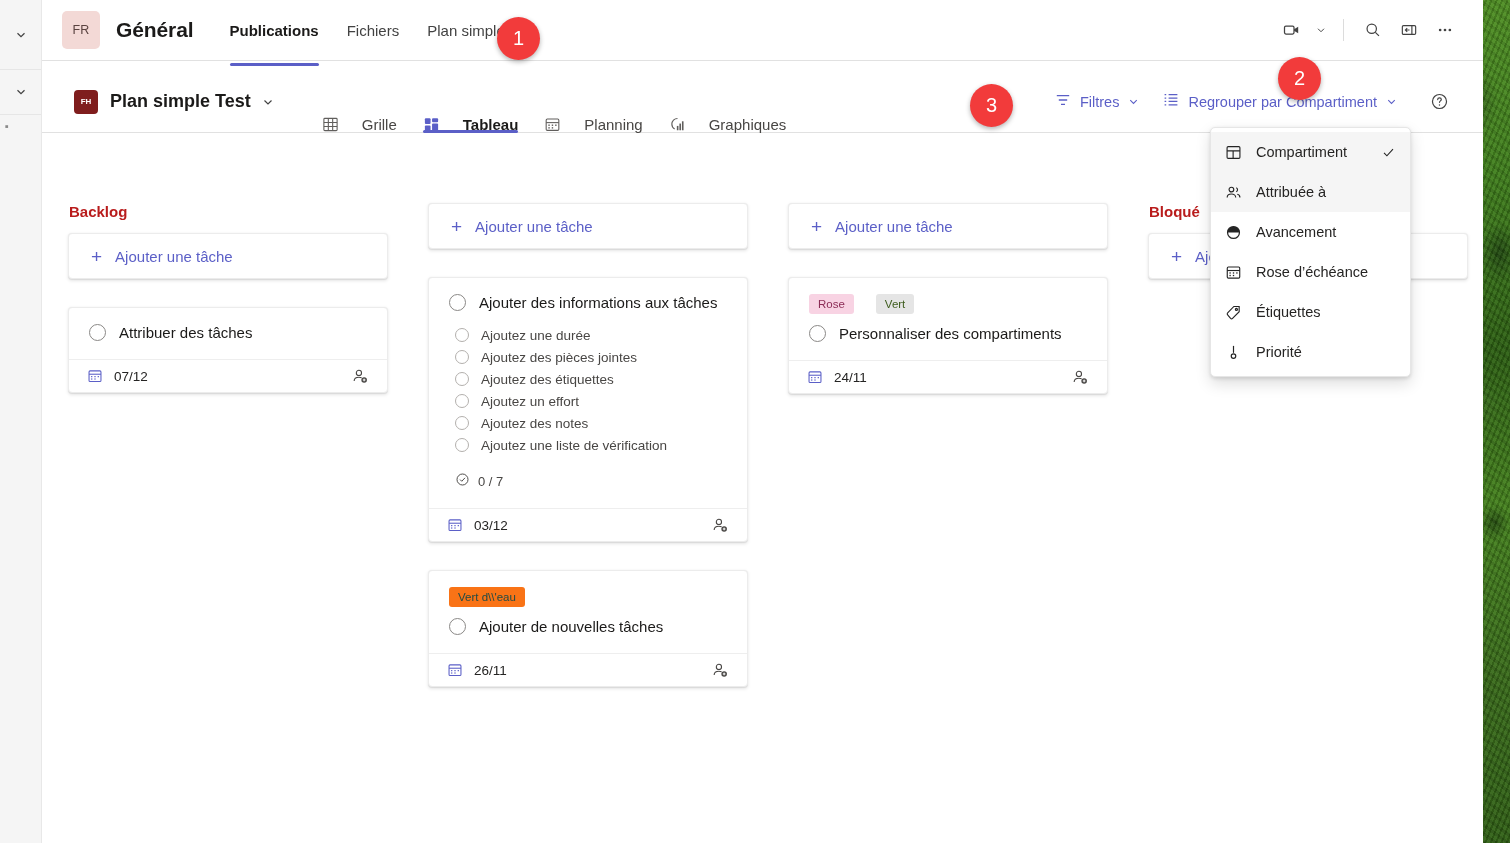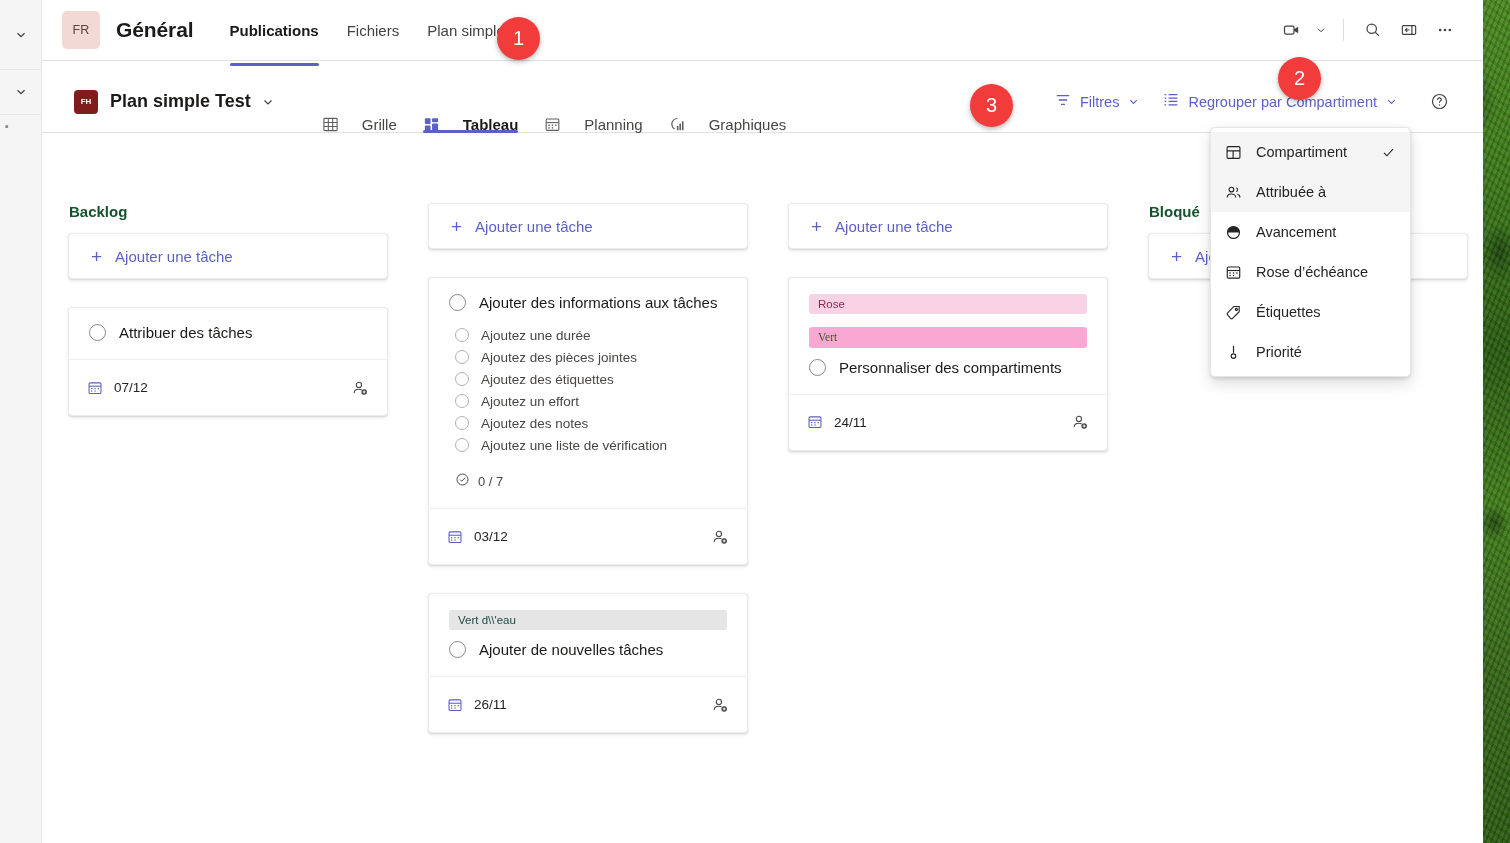--- a/index.html
+++ b/index.html
@@ -162,41 +162,41 @@
   
   .board {
     position: absolute; top: 133px; left: 42px;
     width: 1441px; height: 710px;
     background: #ffffff;
     padding: 70px 0 0 26px;
     display: flex; gap: 40px;
   }
   .column { width: 320px; flex: 0 0 320px; }
   .col-title {
-    font-size: 15px; font-weight: bold; color: #14532d;
+    font-size: 15px; font-weight: bold; color: #b91c1c;
     margin-bottom: 13px; padding-left: 1px;
   }
   .add-task {
     height: 46px; background: #ffffff;
     border: 1px solid #ececec; border-radius: 4px;
     box-shadow: 0 1.2px 3.6px rgba(0,0,0,.10), 0 .3px .9px rgba(0,0,0,.07);
     display: flex; align-items: center; gap: 13px;
     padding: 0 22px; cursor: pointer;
     font-size: 15px; color: #5b5fc7;
   }
   .add-plus { font-size: 19px; line-height: 1; color: #5b5fc7; }
   .card {
     margin-top: 28px;
     background: #ffffff;
     border: 1px solid #ececec; border-radius: 4px;
     box-shadow: 0 1.2px 3.6px rgba(0,0,0,.10), 0 .3px .9px rgba(0,0,0,.07);
     cursor: pointer;
   }
   .card-body { padding: 16px 20px 18px 20px; }
-  .labels { display: flex; gap: 13px; margin-bottom: 11px; flex-direction: column; }
+  .labels { display: flex; gap: 22px; margin-bottom: 11px; }
   .label {
     font-size: 11.5px; padding: 3px 9px; border-radius: 3px; line-height: 1.25;
   }
   .card-title-row { display: flex; align-items: center; gap: 13px; }
   .radio {
     width: 17px; height: 17px; flex: 0 0 17px;
     border: 1.4px solid #8a8886; border-radius: 50%;
   }
   .card-title { font-size: 15px; color: #1b1a19; }
   .checklist { margin: 13px 0 0 6px; }
@@ -205,21 +205,21 @@
     width: 14px; height: 14px; flex: 0 0 14px;
     border: 1.3px solid #b3b0ad; border-radius: 50%;
   }
   .chk-label { font-size: 13.5px; color: #484644; }
   .chk-count {
     display: flex; align-items: center; gap: 8px;
     margin: 16px 0 0 6px; font-size: 13px; color: #484644;
   }
   .card-footer {
     border-top: 1px solid #eeeeee;
-    height: 56px; padding: 0 18px;
+    height: 33px; padding: 0 18px;
     display: flex; align-items: center;
   }
   .due { display: flex; align-items: center; gap: 11px; font-size: 13.5px; color: #252423; }
   .cal-ico { color: #5b5fc7; display: flex; align-items: center; }
   .assign-ico { margin-left: auto; color: #484644; display: flex; align-items: center; }
 
   
   .menu {
     position: absolute; top: 127px; left: 1210px;
     width: 201px;
@@ -536,21 +536,21 @@
                 <circle cx="14.6" cy="14.4" r="3.1" fill="currentColor" stroke="none"></circle>
                 <path d="M14.6 12.9v3M13.1 14.4h3" stroke="#ffffff" stroke-width="1.1"></path>
               </svg>
             </span>
           </div>
         </div>
 
         <div class="card">
           <div class="card-body">
             <div class="labels">
-              <span class="label" style="background:#e5e5e5;color:#224b45;">Vert d\\'eau</span>
+              <span class="label" style="background:#f97316;color:#224b45;">Vert d\\'eau</span>
             </div>
             <div class="card-title-row">
               <span class="radio"></span>
               <span class="card-title">Ajouter de nouvelles tâches</span>
             </div>
           </div>
           <div class="card-footer">
             <span class="due">
               <span class="cal-ico">
                 <svg width="16" height="16" viewBox="0 0 18 18" fill="none" stroke="currentColor" stroke-width="1.2">
@@ -581,21 +581,21 @@
 
       <div class="column">
         <div class="add-task">
           <span class="add-plus">+</span>
           <span>Ajouter une tâche</span>
         </div>
         <div class="card">
           <div class="card-body">
             <div class="labels">
               <span class="label" style="background:#f8d3e3;color:#8c2c56;">Rose</span>
-              <span class="label" style="background:#f9a8d4;color:#3d5c1c;font-family:Liberation Serif, serif;">Vert</span>
+              <span class="label" style="background:#e5e5e5;color:#3d5c1c;">Vert</span>
             </div>
             <div class="card-title-row">
               <span class="radio"></span>
               <span class="card-title">Personnaliser des compartiments</span>
             </div>
           </div>
           <div class="card-footer">
             <span class="due">
               <span class="cal-ico">
                 <svg width="16" height="16" viewBox="0 0 18 18" fill="none" stroke="currentColor" stroke-width="1.2">

